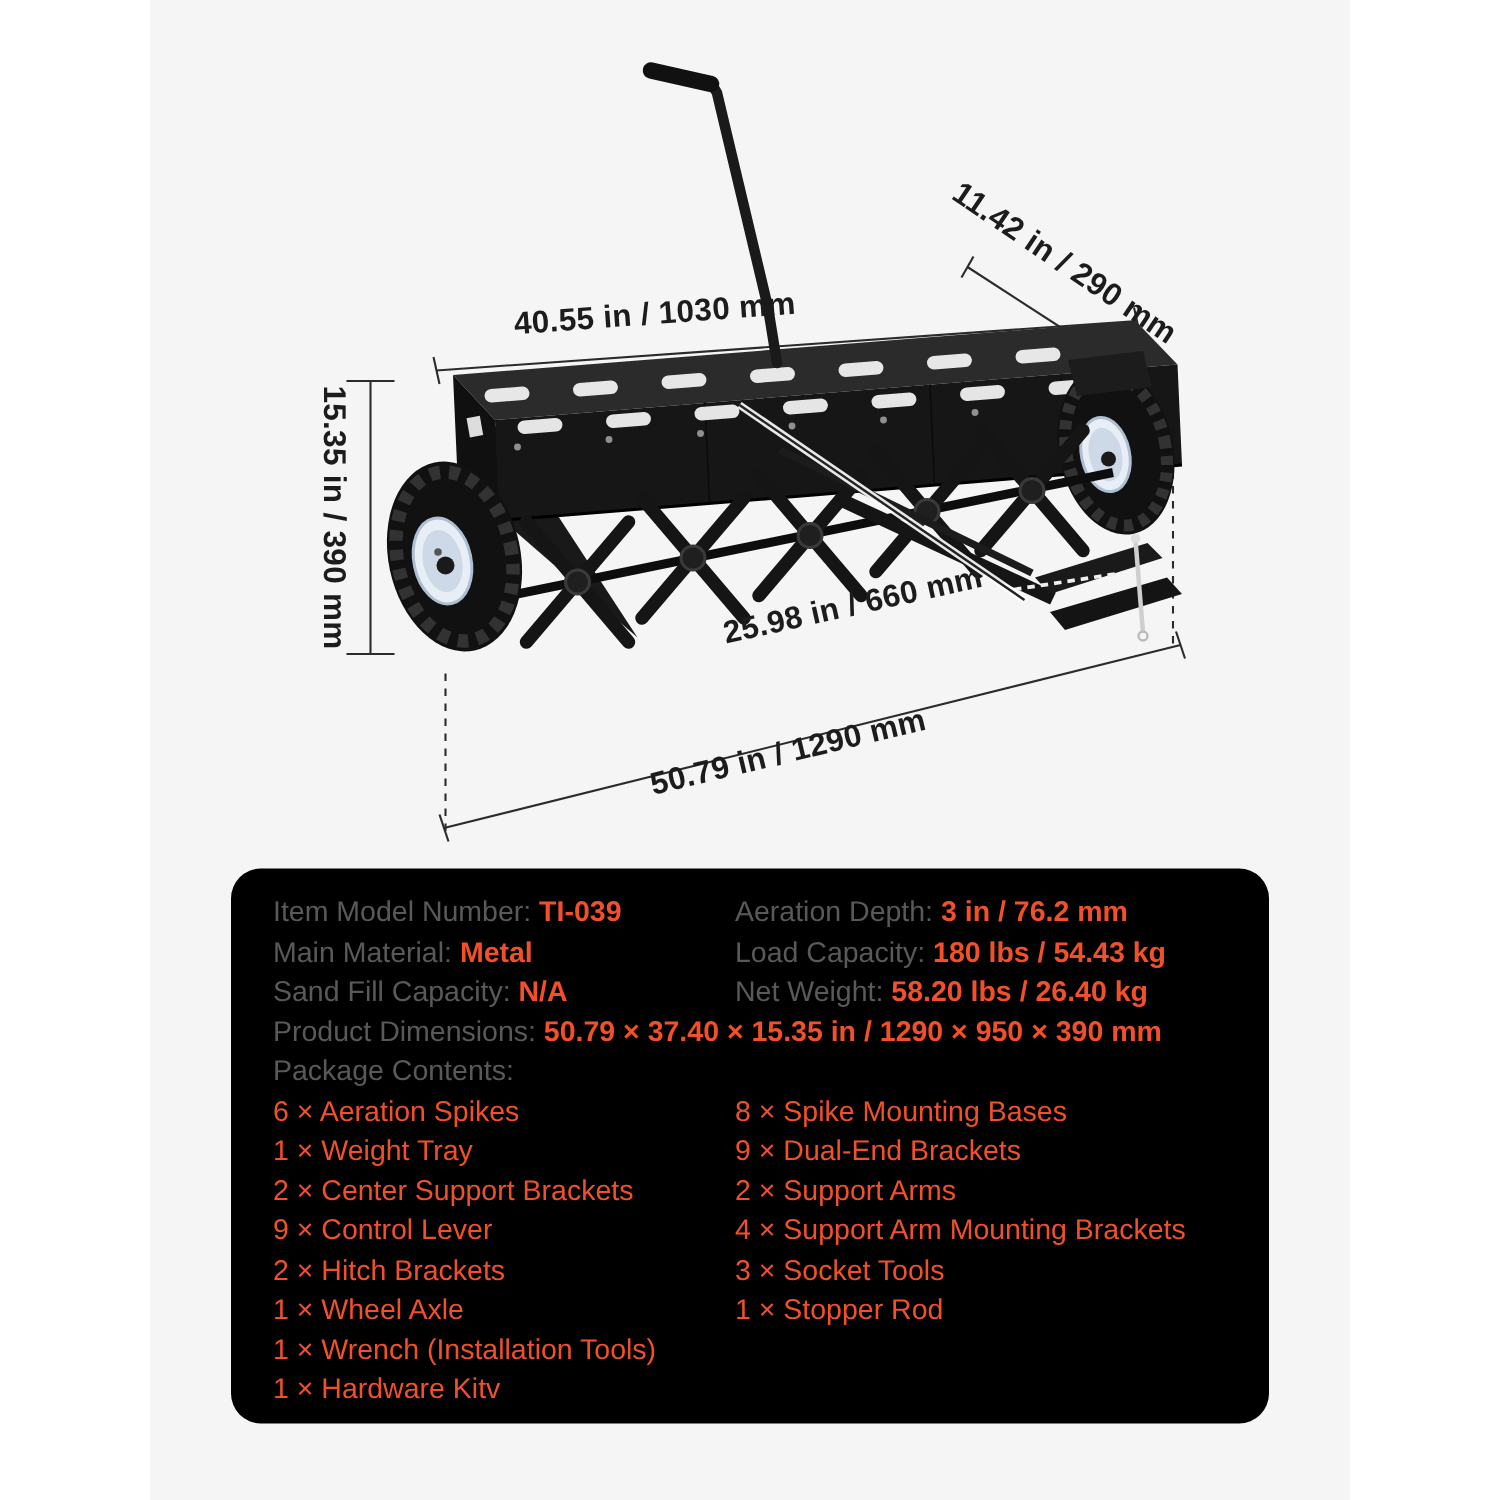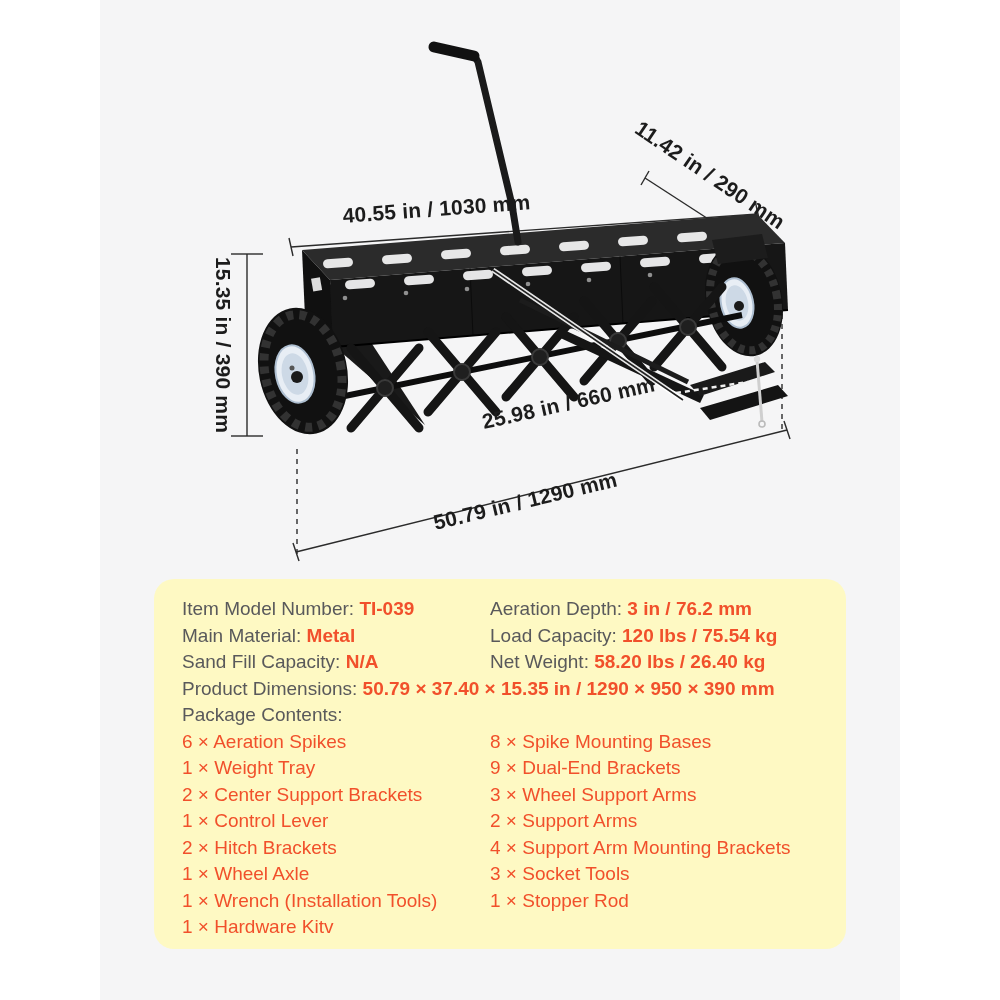--- a/index.html
+++ b/index.html
@@ -14,21 +14,21 @@
   .illustration{position:absolute;left:0;top:0;width:1000px;height:575px;}
   .dim-label{
     font-family:"Liberation Sans","DejaVu Sans",sans-serif;
     font-size:21px;font-weight:600;fill:#1c1c1c;letter-spacing:.2px;
   }
   .dim-line{stroke:#2b2b2b;stroke-width:1.4;fill:none;}
   .dim-dash{stroke:#2b2b2b;stroke-width:1.4;stroke-dasharray:5 5;fill:none;}
 
   .spec-panel{
     position:absolute;left:154px;top:579px;width:692px;height:370px;
-    background:#fef9c3;border-radius:20px;box-sizing:border-box;
+    background:#000000;border-radius:20px;box-sizing:border-box;
     padding:17px 14px 0 28px;
     font-size:19px;color:#59595b;
   }
   .spec-grid,.pkg-grid{
     display:grid;grid-template-columns:308px 1fr;column-gap:0;
   }
   .spec-row,.spec-full,.pkg-item,.pkg-heading{
     line-height:26.5px;white-space:nowrap;
   }
   .spec-label{color:#59595b;}
@@ -187,50 +187,49 @@
     <div class="spec-row">
       <span class="spec-label">Item Model Number: </span><span class="spec-value">TI-039</span>
     </div>
     <div class="spec-row">
       <span class="spec-label">Aeration Depth: </span><span class="spec-value">3 in / 76.2 mm</span>
     </div>
     <div class="spec-row">
       <span class="spec-label">Main Material: </span><span class="spec-value">Metal</span>
     </div>
     <div class="spec-row">
-      <span class="spec-label">Load Capacity: </span><span class="spec-value">120 lbs / 75.54 kg</span>
+      <span class="spec-label">Load Capacity: </span><span class="spec-value">180 lbs / 54.43 kg</span>
     </div>
     <div class="spec-row">
       <span class="spec-label">Sand Fill Capacity: </span><span class="spec-value">N/A</span>
     </div>
     <div class="spec-row">
       <span class="spec-label">Net Weight: </span><span class="spec-value">58.20 lbs / 26.40 kg</span>
     </div>
   </div>
 
   <div class="spec-full">
     <span class="spec-label">Product Dimensions: </span><span class="spec-value">50.79 × 37.40 × 15.35 in / 1290 × 950 × 390 mm</span>
   </div>
 
   <div class="pkg-heading">Package Contents:</div>
 
   <div class="pkg-grid">
     <div class="pkg-col">
       <div class="pkg-item">6 × Aeration Spikes</div>
       <div class="pkg-item">1 × Weight Tray</div>
       <div class="pkg-item">2 × Center Support Brackets</div>
-      <div class="pkg-item">1 × Control Lever</div>
+      <div class="pkg-item">9 × Control Lever</div>
       <div class="pkg-item">2 × Hitch Brackets</div>
       <div class="pkg-item">1 × Wheel Axle</div>
       <div class="pkg-item">1 × Wrench (Installation Tools)</div>
       <div class="pkg-item">1 × Hardware Kitv</div>
     </div>
     <div class="pkg-col">
       <div class="pkg-item">8 × Spike Mounting Bases</div>
       <div class="pkg-item">9 × Dual-End Brackets</div>
-      <div class="pkg-item">3 × Wheel Support Arms</div>
       <div class="pkg-item">2 × Support Arms</div>
       <div class="pkg-item">4 × Support Arm Mounting Brackets</div>
       <div class="pkg-item">3 × Socket Tools</div>
       <div class="pkg-item">1 × Stopper Rod</div>
     </div>
   </div>
 </div>
 
 </body></html>

